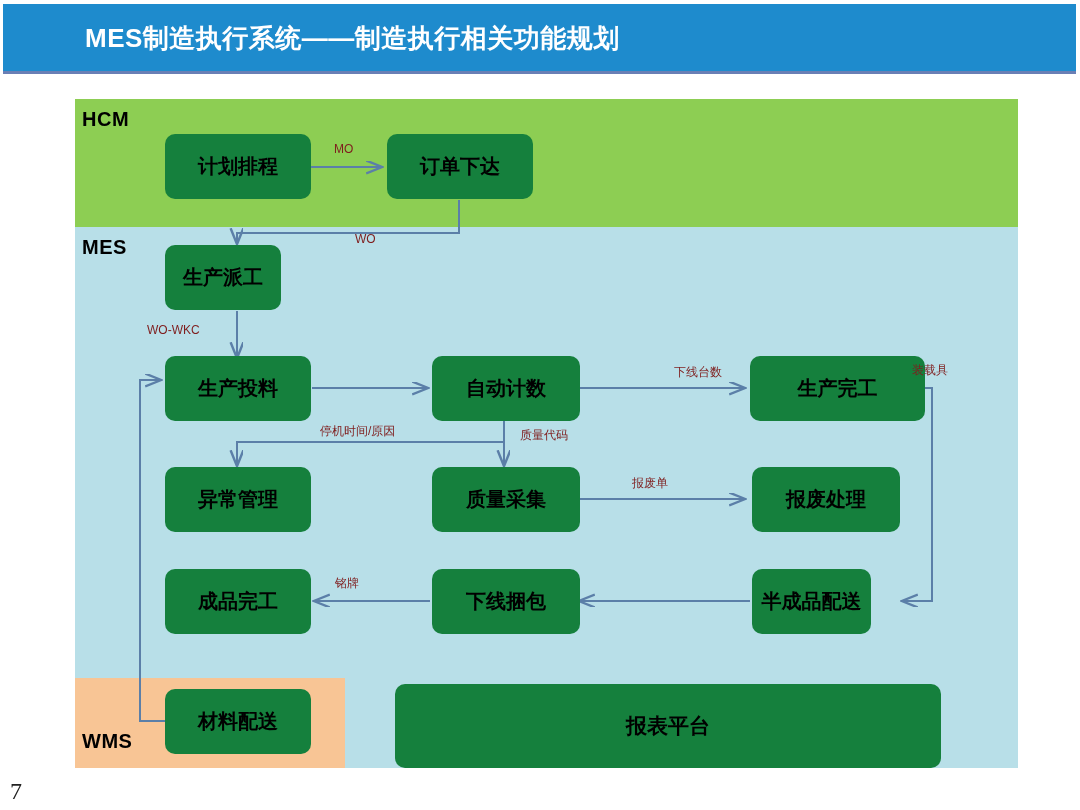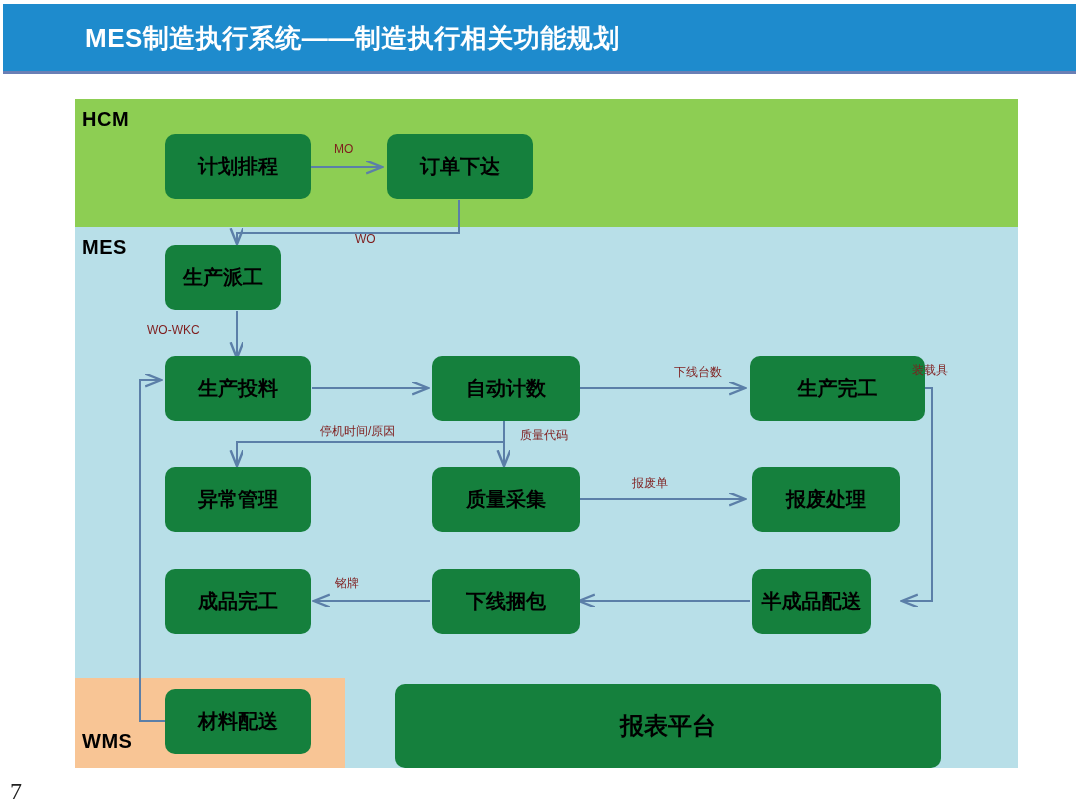--- a/index.html
+++ b/index.html
@@ -45,21 +45,21 @@
   
   .node{
     position:absolute;
     background:#15803d;
     border-radius:10px;
     display:flex;align-items:center;justify-content:center;
     color:#000000;font-weight:bold;font-size:20px;
     white-space:nowrap;z-index:5;
     box-sizing:border-box;
   }
-  .node.wide{font-size:24px;}
+  .node.wide{font-size:21px;}
   
   .edge-label{
     position:absolute;color:#7f1d1d;font-size:12px;white-space:nowrap;
     z-index:7;background:transparent;
   }
   
   #wires{position:absolute;left:0;top:0;width:1080px;height:810px;z-index:4;}
   
   #page-number{
     position:absolute;left:10px;top:778px;

